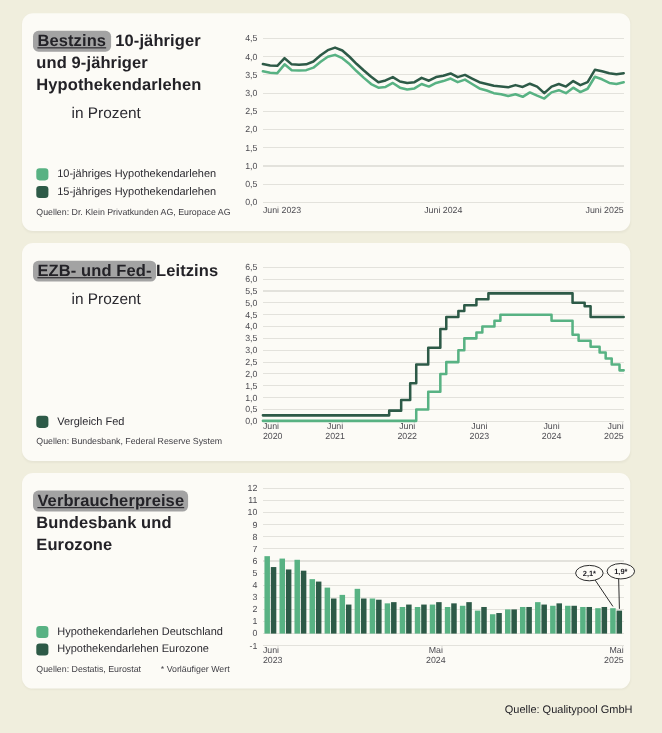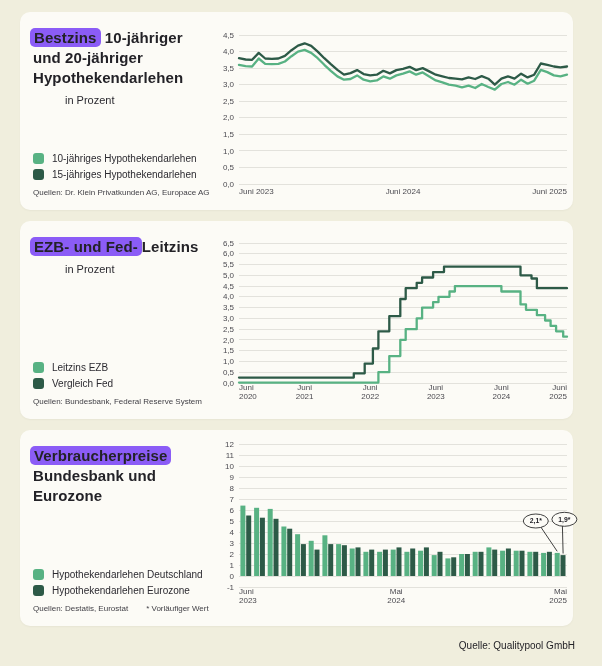--- a/index.html
+++ b/index.html
@@ -16,22 +16,22 @@
   }
   .panel.last{height:196px;}
   .left{
     width:195px;box-sizing:border-box;flex:none;
     padding:16px 0 13px 13px;display:flex;flex-direction:column;
   }
   .title{
     margin:0;font-size:15px;line-height:1.33;font-weight:600;
     color:#232227;width:180px;letter-spacing:0.1px;
   }
-  .hl{background:#8b5cf6;border-radius:5px;padding:1px 4px;margin-left:-3px;box-decoration-break:clone;-webkit-box-decoration-break:clone;}
-  .subtitle{margin:6px 0 0 0;font-size:11px;color:#2b2a30;white-space:nowrap;padding-left:32px;}
+  .hl{background:#a3a3a3;border-radius:5px;padding:1px 4px;margin-left:-3px;box-decoration-break:clone;text-decoration:underline;-webkit-box-decoration-break:clone;}
+  .subtitle{margin:6px 0 0 0;font-size:14px;color:#2b2a30;white-space:nowrap;padding-left:32px;}
   .legend{margin-top:auto;}
   .lrow{display:flex;align-items:flex-end;margin-top:5px;}
   .sw{width:11px;height:11px;border-radius:3px;flex:none;display:inline-block;}
   .llabel{font-size:10px;color:#2b2a30;margin-left:8px;white-space:nowrap;}
   .source{margin:8px 0 0 0;font-size:8px;color:#3f3e44;white-space:nowrap;}
   .note2{margin-left:18px;}
   .right{flex:1;position:relative;}
   .right svg{display:block;overflow:visible;}
   svg text{font-family:"Liberation Sans", sans-serif;}
   .ax{font-size:8px;fill:#4c4b51;}
@@ -42,21 +42,21 @@
     font-size:10px;color:#232227;
   }
 </style>
 </head>
 <body>
 
 <div class="panels">
 
   <section class="panel">
     <div class="left">
-      <h2 class="title"><span class="hl">Bestzins</span><span> 10-jähriger und 20-jähriger Hypothekendarlehen</span></h2>
+      <h2 class="title"><span class="hl">Bestzins</span><span> 10-jähriger und 9-jähriger Hypothekendarlehen</span></h2>
       <p class="subtitle">in Prozent</p>
       <div class="legend">
         <div class="lrow">
             <span class="sw" style="background: rgb(88, 178, 131);"></span>
             <span class="llabel">10-jähriges Hypothekendarlehen</span>
           </div>
         <div class="lrow">
             <span class="sw" style="background: rgb(45, 90, 71);"></span>
             <span class="llabel">15-jähriges Hypothekendarlehen</span>
           </div>
@@ -92,24 +92,20 @@
           <polyline points="24.0,52.8 30.6,54.1 37.1,54.5 43.7,46.5 50.2,51.8 56.8,52.1 63.4,51.8 69.9,49.5 76.5,44.2 83.0,39.6 89.6,37.9 96.2,40.9 102.7,46.2 109.3,52.8 115.8,58.8 122.4,64.4 129.0,67.7 135.5,67.0 142.1,63.4 148.6,67.7 155.2,69.4 161.8,68.4 168.3,64.4 174.9,66.7 181.4,63.4 188.0,61.7 194.6,59.4 201.1,62.7 207.7,60.4 214.2,64.4 220.8,68.4 227.4,70.3 233.9,72.7 240.5,73.7 247.0,75.3 253.6,73.7 260.2,76.0 266.7,72.0 273.3,75.0 279.8,77.6 286.4,72.0 293.0,70.0 299.5,72.7 306.1,67.7 312.6,71.7 319.2,68.7 325.8,57.8 332.3,60.1 338.9,63.4 345.4,64.4 352.0,62.7" fill="none" stroke="#58b283" stroke-width="2.3" stroke-linejoin="round" stroke-linecap="round"></polyline>
         </svg>
     </div>
   </section>
 
   <section class="panel">
     <div class="left">
       <h2 class="title"><span class="hl">EZB- und Fed-</span><span>Leitzins</span></h2>
       <p class="subtitle">in Prozent</p>
       <div class="legend">
-        <div class="lrow">
-            <span class="sw" style="background: rgb(88, 178, 131);"></span>
-            <span class="llabel">Leitzins EZB</span>
-          </div>
         <div class="lrow">
             <span class="sw" style="background: rgb(45, 90, 71);"></span>
             <span class="llabel">Vergleich Fed</span>
           </div>
       </div>
       <p class="source">Quellen: Bundesbank, Federal Reserve System</p>
     </div>
     <div class="right">
       <svg width="358" height="198" viewBox="0 0 358 198">
           <line x1="24" y1="162.0" x2="352" y2="162.0" class="grid"></line>

